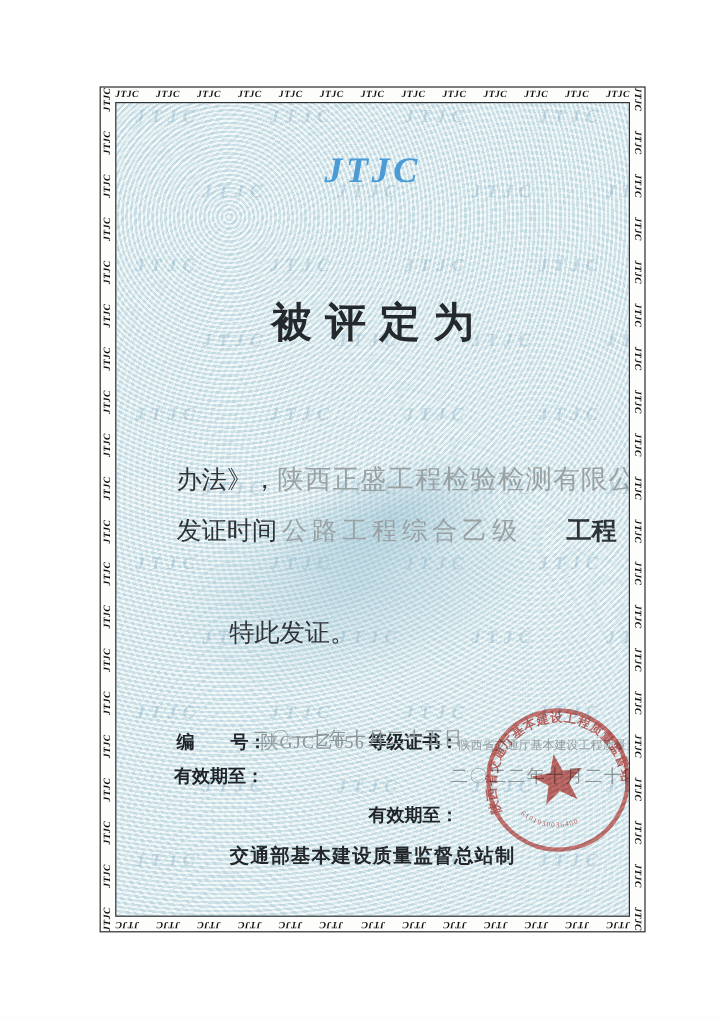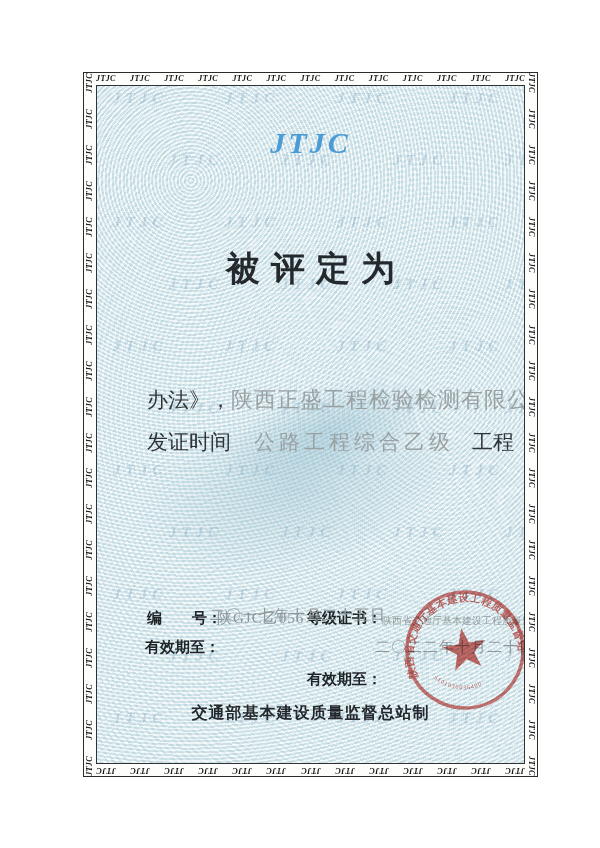--- a/index.html
+++ b/index.html
@@ -45,22 +45,22 @@
   .logo{position:absolute;top:40px;left:0;width:100%;text-align:center;
     font-weight:bold;font-style:italic;font-size:30px;letter-spacing:3px;color:#4a9bd6;}
   .title1{position:absolute;top:107px;left:0;width:100%;text-align:center;
     font-weight:bold;font-size:28px;letter-spacing:1.5px;color:#24292e;}
   .title2{position:absolute;top:160px;left:0;width:100%;text-align:center;
     font-weight:bold;font-size:34px;letter-spacing:11px;color:#24292e;text-indent:11px;}
   .bl{position:absolute;left:50px;font-size:21px;color:#2e3338;white-space:nowrap;}
   .indent{left:94px;}
   .fill{color:#99a1a3;}
   .fill-co{font-size:22px;letter-spacing:1px;}
-  .fill-grade{letter-spacing:4px;margin-left:23px;}
-  .bl .suffix{position:absolute;left:325px;color:#2e3338;}
+  .fill-grade{letter-spacing:4px;margin-left:4px;}
+  .bl .suffix{position:absolute;left:325px;color:#2e3338;font-weight:bold;}
   .fld{position:absolute;white-space:nowrap;}
   .lbl{font-weight:bold;font-size:15px;color:#1d2327;font-family:"Liberation Sans","DejaVu Sans",sans-serif;}
   .val{color:#8d9699;font-size:15px;letter-spacing:1px;}
   .val-small{font-size:10px;letter-spacing:0;color:#949c9e;}
   .footer{position:absolute;top:617px;left:0;width:100%;text-align:center;
     font-weight:bold;font-size:16px;letter-spacing:1px;color:#22272b;}
   .stamp{position:absolute;left:298px;top:494px;width:140px;height:140px;
     transform:rotate(-10deg);mix-blend-mode:multiply;opacity:0.88;}
 </style>
 </head>
@@ -195,20 +195,23 @@
 
     <div class="logo">JTJC</div>
     <div class="title2">被评定为</div>
 
     <div class="bl" style="top:299px;">
       <span>办法》，</span><span class="fill fill-co">陕西正盛工程检验检测有限公司</span>
     </div>
     <div class="bl" style="top:342px;">
       <span>发证时间</span><span class="fill fill-grade">公路工程综合乙级</span><span class="suffix">工程</span>
     </div>
+    <div class="bl indent" style="top:427px;">
+      <span>特此发证。</span>
+    </div>
 
     <div class="fld lbl" style="left:50px;top:523px;">编　　号：</div>
     <div class="fld val" style="left:120px;top:523px;">陕GJC乙056</div>
     <div class="fld lbl" style="left:210px;top:523px;">等级证书：</div>
     <div class="fld val val-small" style="left:285px;top:528px;">陕西省交通厅基本建设工程质量监督站</div>
 
     <div class="fld lbl" style="left:48px;top:552px;">有效期至：</div>
     <div class="fld val" style="left:113px;top:520px;">二〇一七年十月二十五日</div>
     <div class="fld lbl" style="left:210px;top:584px;">有效期至：</div>
     <div class="fld val" style="left:278px;top:552px;">二〇二二年十月二十四日</div>

